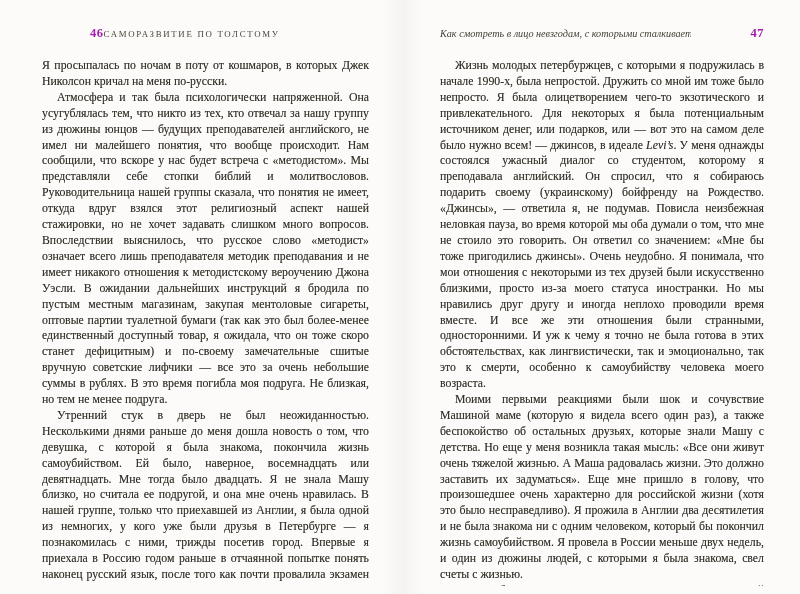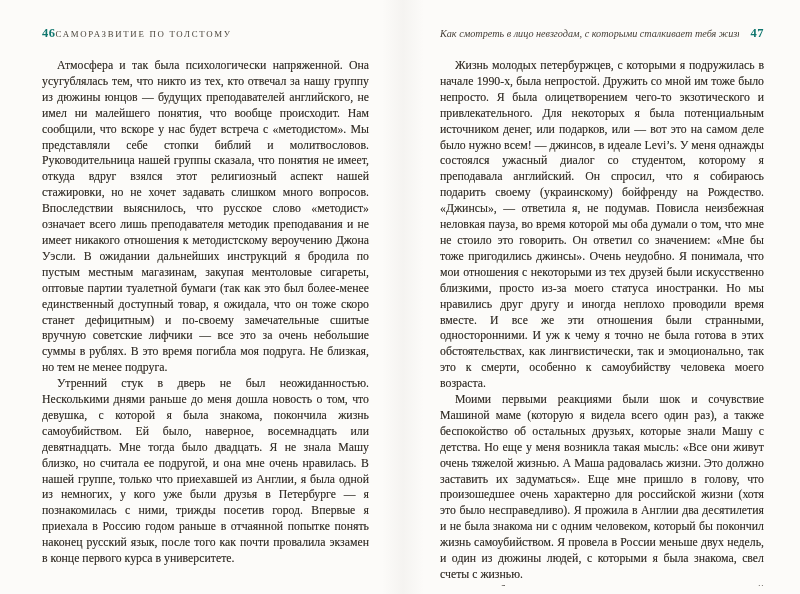--- a/index.html
+++ b/index.html
@@ -22,53 +22,54 @@
   .page-right { left: 440px; width: 324px; height: 560px; }
 
   .running-head {
     display: flex; align-items: baseline;
     height: 15px; margin-bottom: 17px;
     color: #453f37; white-space: nowrap;
   }
   .running-head.left  { justify-content: flex-start; }
   .running-head.right { justify-content: space-between; }
   .page-number {
-    font-weight: bold; font-size: 12.5px; letter-spacing: 0.5px; color: #0f766e;
+    font-weight: bold; font-size: 12.5px; letter-spacing: 0.5px; color: #a21caf; margin-left: 48px;
   }
   .running-title-caps {
     font-size: 8.8px; letter-spacing: 1.7px;
     color: #4a443b;
   }
   .running-title-italic {
     font-style: italic; font-size: 10.2px; color: #433d35;
     margin-right: 12px; overflow: hidden;
   }
 
   .body-text p {
     margin: 0; padding: 0;
     font-size: 11.8px; line-height: 15.9px;
     text-align: justify;
     color: #332e27;
     text-shadow: 0 0 0.5px rgba(51,46,39,0.45);
   }
   .body-text p.indent { text-indent: 15px; }
-  .brand-italic { }
+  .brand-italic { font-style: italic; }
 </style>
 </head>
 <body>
 
 <div class="spread">
   <div class="gutter-shadow"></div>
 
   <div class="page page-left">
     <div class="running-head left">
       <span class="page-number">46</span>
       <span class="running-title-caps">САМОРАЗВИТИЕ ПО ТОЛСТОМУ</span>
     </div>
     <div class="body-text">
+      <p>Я просыпалась по ночам в поту от кошмаров, в которых Джек Николсон кричал на меня по-русски.</p>
       <p class="indent">Атмосфера и так была психологически напряженной. Она усугублялась тем, что никто из тех, кто отвечал за нашу группу из дюжины юнцов — будущих преподавателей английского, не имел ни малейшего понятия, что вообще происходит. Нам сообщили, что вскоре у нас будет встреча с «методистом». Мы представляли себе стопки библий и молитвословов. Руководительница нашей группы сказала, что понятия не имеет, откуда вдруг взялся этот религиозный аспект нашей стажировки, но не хочет задавать слишком много вопросов. Впоследствии выяснилось, что русское слово «методист» означает всего лишь преподавателя методик преподавания и не имеет никакого отношения к методистскому вероучению Джона Уэсли. В ожидании дальнейших инструкций я бродила по пустым местным магазинам, закупая ментоловые сигареты, оптовые партии туалетной бумаги (так как это был более-менее единственный доступный товар, я ожидала, что он тоже скоро станет дефицитным) и по-своему замечательные сшитые вручную советские лифчики — все это за очень небольшие суммы в рублях. В это время погибла моя подруга. Не близкая, но тем не менее подруга.</p>
       <p class="indent">Утренний стук в дверь не был неожиданностью. Несколькими днями раньше до меня дошла новость о том, что девушка, с которой я была знакома, покончила жизнь самоубийством. Ей было, наверное, восемнадцать или девятнадцать. Мне тогда было двадцать. Я не знала Машу близко, но считала ее подругой, и она мне очень нравилась. В нашей группе, только что приехавшей из Англии, я была одной из немногих, у кого уже были друзья в Петербурге — я познакомилась с ними, трижды посетив город. Впервые я приехала в Россию годом раньше в отчаянной попытке понять наконец русский язык, после того как почти провалила экзамен в конце первого курса в университете.</p>
     </div>
   </div>
 
   <div class="page page-right">
     <div class="running-head right">
       <span class="running-title-italic">Как смотреть в лицо невзгодам, с которыми сталкивает тебя жизнь</span>
       <span class="page-number">47</span>
     </div>

